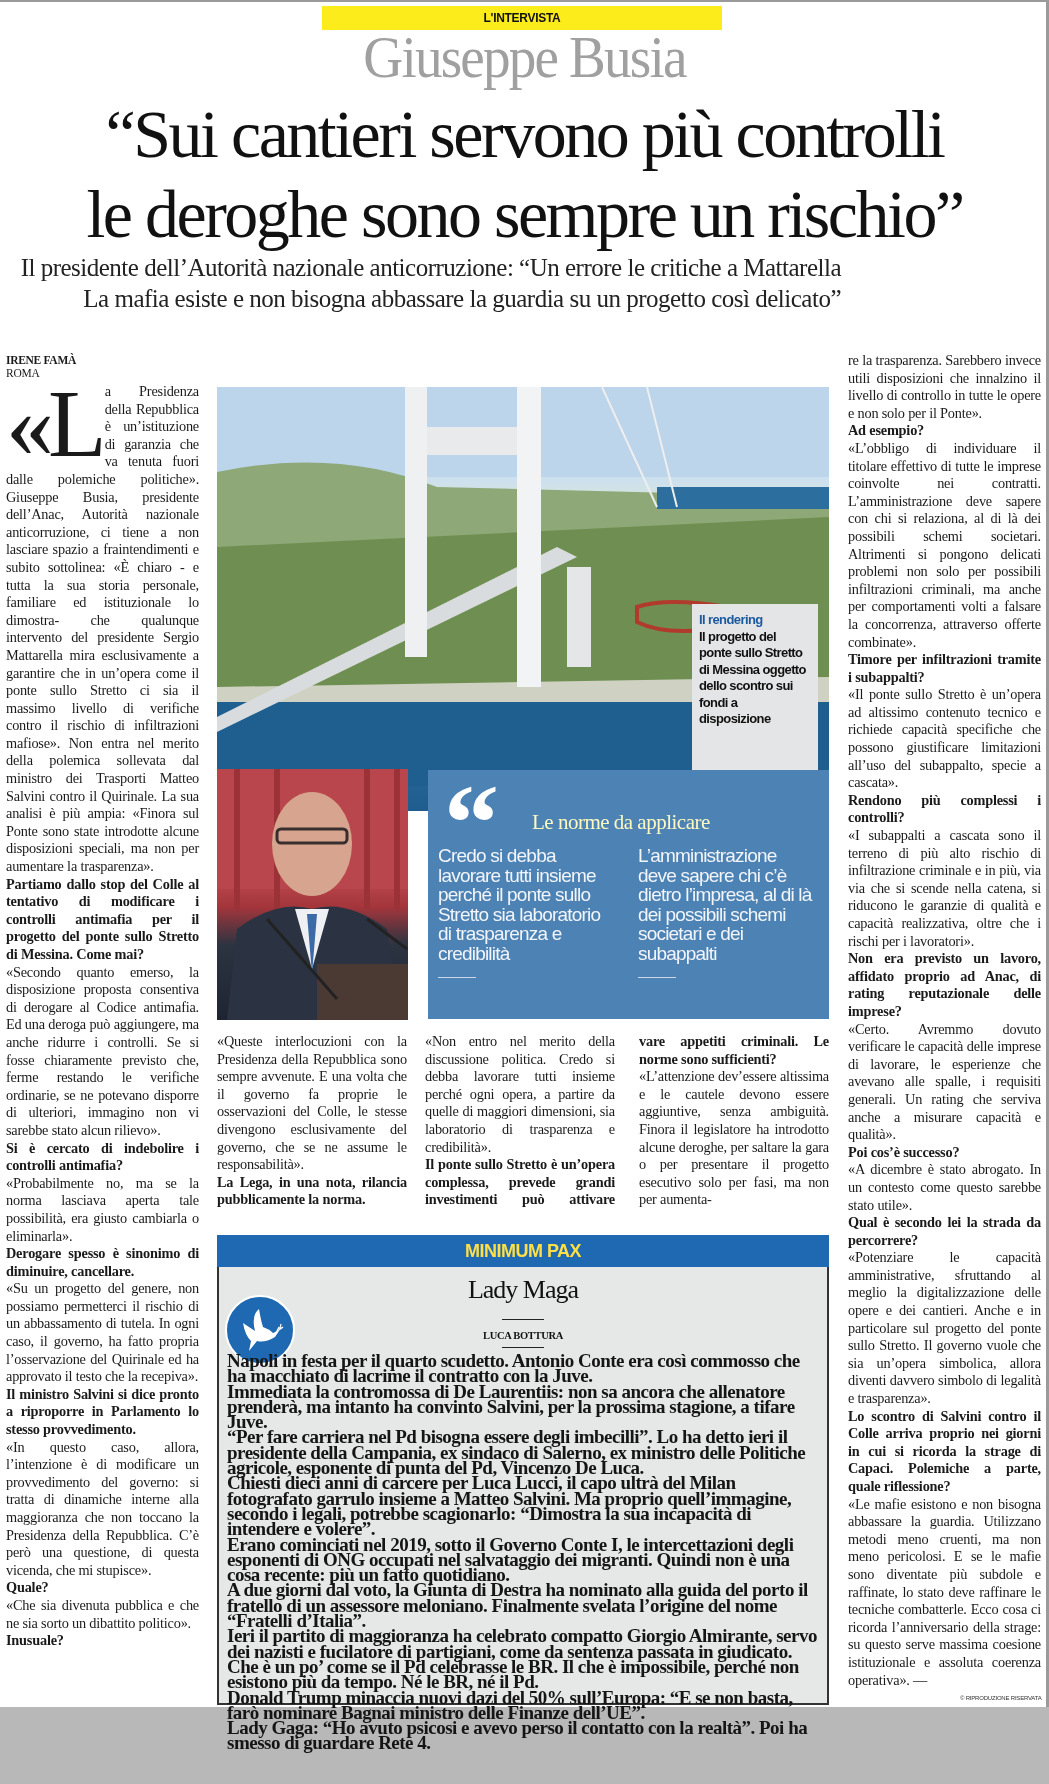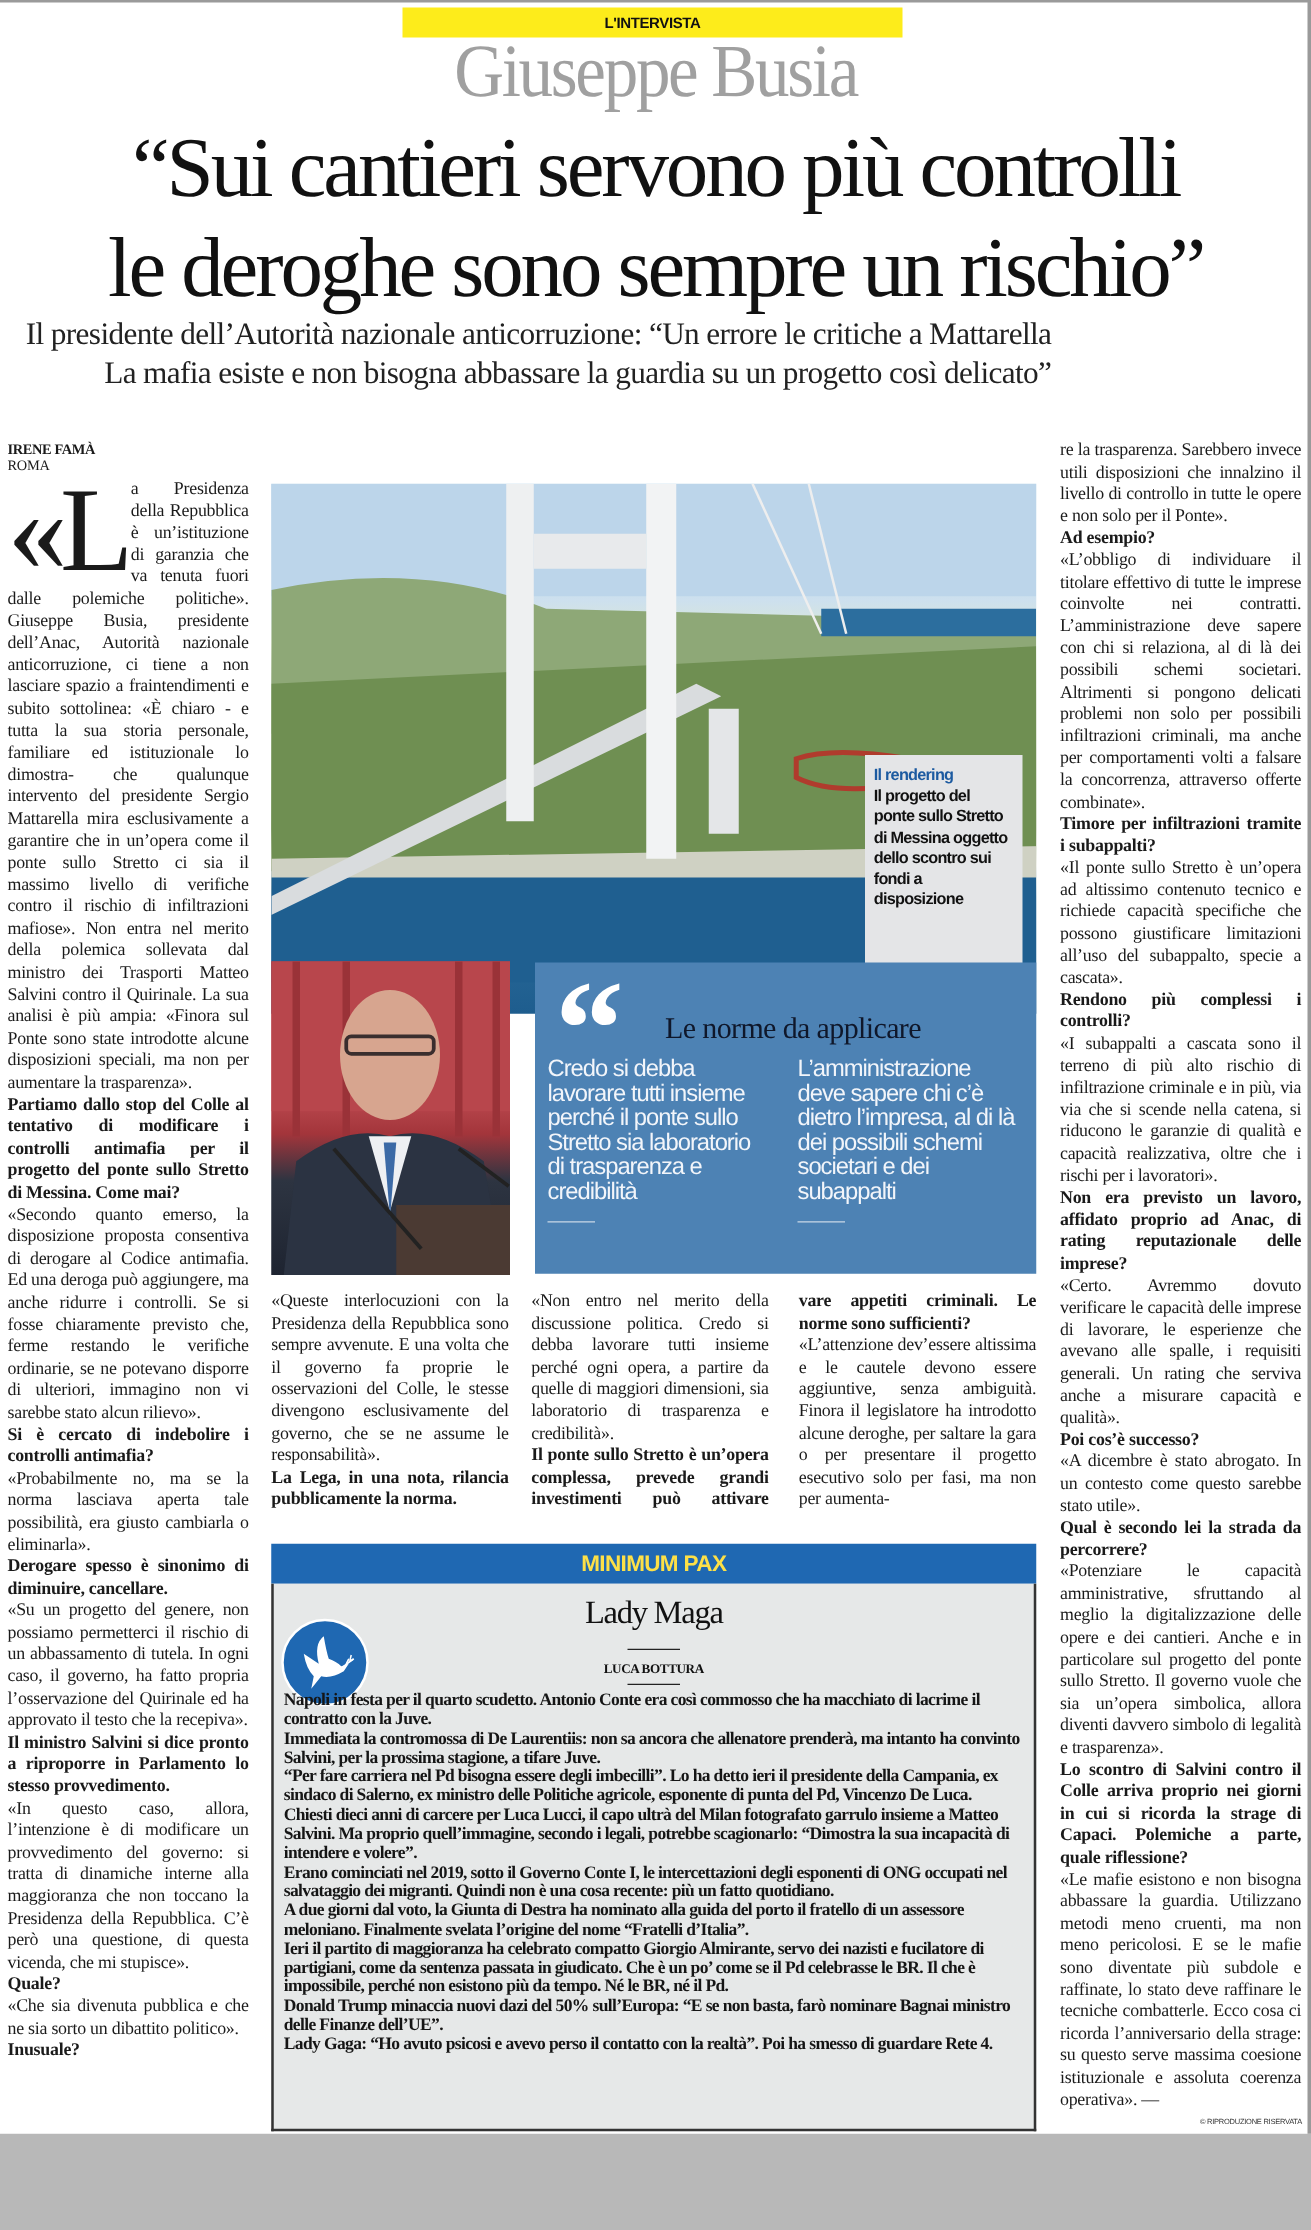--- a/index.html
+++ b/index.html
@@ -20,32 +20,32 @@
   .dropcap { float: left; font-size: 96px; line-height: 74px; height: 74px; margin-right: 4px; margin-top: 4px; font-family: "Liberation Serif", serif; letter-spacing: -6px; }
 
   .photo-main { position: absolute; left: 217px; top: 351px; width: 612px; height: 424px; overflow: hidden; background: linear-gradient(180deg, #b7d3e8 0%, #cde0ee 22%, #dde9d0 30%, #9db08a 40%, #7e9a62 55%, #6a8a4a 65%, #c7c9b8 72%, #2e6f9d 78%, #1e5d8e 100%); margin-top: 34px; }
   .caption-box { position: absolute; left: 692px; top: 568px; width: 126px; height: 168px; background: #e4e5e7; padding: 8px 7px; font-family: "Liberation Sans", sans-serif; font-size: 13px; line-height: 16.5px; font-weight: bold; letter-spacing: -0.6px; color: #111; }
   .caption-box .cap-title { color: #1c5aa0; }
 
   .photo-person { position: absolute; left: 217px; top: 767px; width: 191px; height: 251px; background: linear-gradient(180deg, #b6444a 0%, #c24f55 40%, #a3353b 55%, #2d3441 70%, #1e2431 100%); overflow: hidden; }
 
   .quote-box { position: absolute; left: 428px; top: 768px; width: 401px; height: 249px; background: #4d82b4; color: #fff; padding: 0 14px; }
   .quote-mark { position: absolute; left: 16px; top: -2px; font-family: "Liberation Serif", serif; font-size: 110px; font-weight: bold; line-height: 110px; color: #fff; }
-  .quote-title { position: absolute; left: 104px; top: 40px; font-family: "Liberation Serif", serif; font-size: 24px; color: #0f172a; letter-spacing: -0.5px; }
+  .quote-title { position: absolute; left: 104px; top: 40px; font-family: "Liberation Serif", serif; font-size: 21px; color: #fef9c3; letter-spacing: -0.5px; }
   .quote-col { position: absolute; top: 76px; width: 175px; font-family: "Liberation Sans", sans-serif; font-size: 19px; line-height: 19.5px; letter-spacing: -0.8px; color: #f2f5fa; }
   .quote-col .rule { display: block; width: 38px; height: 1px; background: #c9d7e6; margin-top: 14px; }
 
   .pax { position: absolute; left: 217px; top: 1233px; width: 612px; height: 470px; }
   .pax-bar { height: 32px; background: #1f68b2; color: #fde047; text-align: center; font-family: "Liberation Sans", sans-serif; font-weight: bold; font-size: 18px; line-height: 32px; letter-spacing: -0.5px; }
   .pax-body { position: absolute; top: 32px; left: 0; width: 612px; height: 438px; background: #e6e8e8; border: 2px solid #333; border-top: none; padding: 94px 10px 0 10px; }
   .dove { position: absolute; left: 6px; top: 28px; width: 70px; height: 70px; border-radius: 50%; background: #1f68b2; border: 2px solid #fff; display: flex; align-items: center; justify-content: center; }
   .pax-title { position: absolute; left: 0; width: 612px; top: 40px; text-align: center; font-family: "Liberation Serif", serif; font-size: 26px; letter-spacing: -1px; }
   .pax-rule { position: absolute; left: 285px; width: 42px; height: 1px; background: #222; }
   .pax-author { position: absolute; left: 0; width: 612px; top: 95px; text-align: center; font-family: "Liberation Serif", serif; font-size: 10.5px; font-weight: bold; letter-spacing: -0.3px; }
-  .pax-text { position: absolute; left: 10px; top: 114px; width: 592px; font-family: "Liberation Serif", serif; font-weight: bold; font-size: 14px; line-height: 15.3px; letter-spacing: -0.5px; color: #151515; }
+  .pax-text { position: absolute; left: 10px; top: 114px; width: 592px; font-family: "Liberation Serif", serif; font-weight: bold; font-size: 19px; line-height: 15.3px; letter-spacing: -0.5px; color: #151515; }
   .pax-text p { margin: 0; }
 
   .copyright { position: absolute; left: 960px; top: 1693px; font-family: "Liberation Sans", sans-serif; font-size: 6px; color: #333; letter-spacing: -0.2px; }
 </style>
 </head>
 <body>
 
 <div class="page">
 
   <div class="kicker">L'INTERVISTA</div>

